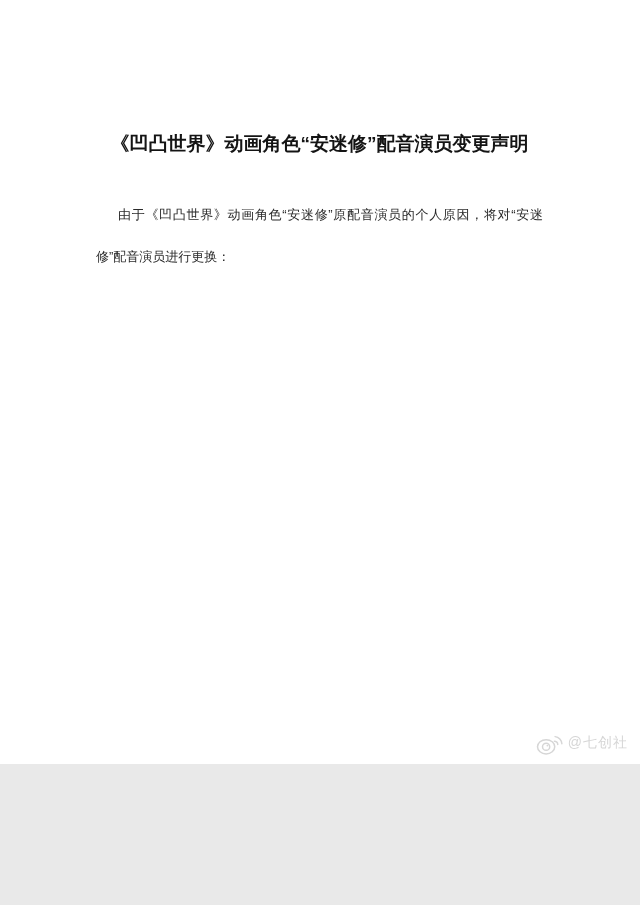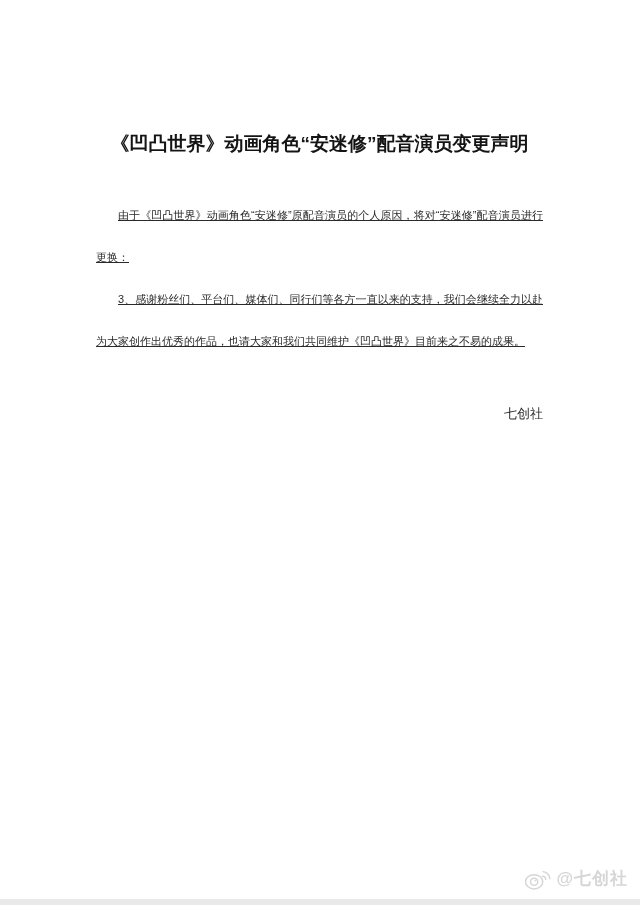--- a/index.html
+++ b/index.html
@@ -10,21 +10,21 @@
   }
   * { box-sizing: border-box; }
   html, body { margin: 0; padding: 0; }
   body {
     font-family: "Liberation Sans", "DejaVu Sans", sans-serif;
     background: #e9e9e9;
   }
   .page {
     position: relative;
     width: 640px;
-    height: 899px;
+    height: 764px;
     background: var(--background);
     overflow: hidden;
   }
   .doc {
     position: absolute;
     left: 96px;
     right: 97px;
     top: 130px;
   }
   .title {
@@ -32,68 +32,64 @@
     font-size: 19px;
     line-height: 28px;
     font-weight: 700;
     text-align: center;
     color: var(--title);
     white-space: nowrap;
     letter-spacing: 0px;
   }
   .para {
     margin: 0;
-    font-size: 11px;
+    font-size: 13px;
     line-height: 42px;
     color: var(--text);
     text-align: justify;
     text-justify: inter-character;
     text-indent: 22px;
     word-break: break-all;
-    text-decoration: underline;
   }
   .sign-block {
     margin-top: 35px;
     text-align: right;
     font-size: 13px;
     line-height: 33px;
     color: var(--text);
   }
   .watermark {
     position: absolute;
     right: 12px;
     bottom: 9px;
     display: flex;
     align-items: center;
     gap: 5px;
     color: var(--watermark);
   }
   .watermark svg { display: block; }
   .watermark-text {
-    font-size: 17px;
+    font-size: 14px;
     letter-spacing: 1px;
-    font-weight: bold;
   }
 </style>
 </head>
 <body>
 
 <div class="page">
   <div class="doc">
 
     <h1 class="title">《凹凸世界》动画角色“安迷修”配音演员变更声明</h1>
 
     <p class="para">由于《凹凸世界》动画角色“安迷修”原配音演员的个人原因，将对“安迷修”配音演员进行更换：</p>
 
 
 
-    <p class="para">3、感谢粉丝们、平台们、媒体们、同行们等各方一直以来的支持，我们会继续全力以赴为大家创作出优秀的作品，也请大家和我们共同维护《凹凸世界》目前来之不易的成果。</p>
 
     <div class="sign-block">
-      <div>七创社</div>
     </div>
 
   </div>
 
   <div class="watermark">
     <span>
       <svg width="27" height="24" viewBox="0 0 36 32" fill="none" stroke="currentColor" stroke-width="2" stroke-linecap="round">
         <ellipse cx="13.5" cy="21" rx="11.5" ry="9.5"></ellipse>
         <circle cx="13.5" cy="21" r="4.8"></circle>
         <circle cx="15.2" cy="19.4" r="1.2" fill="currentColor" stroke="none"></circle>

